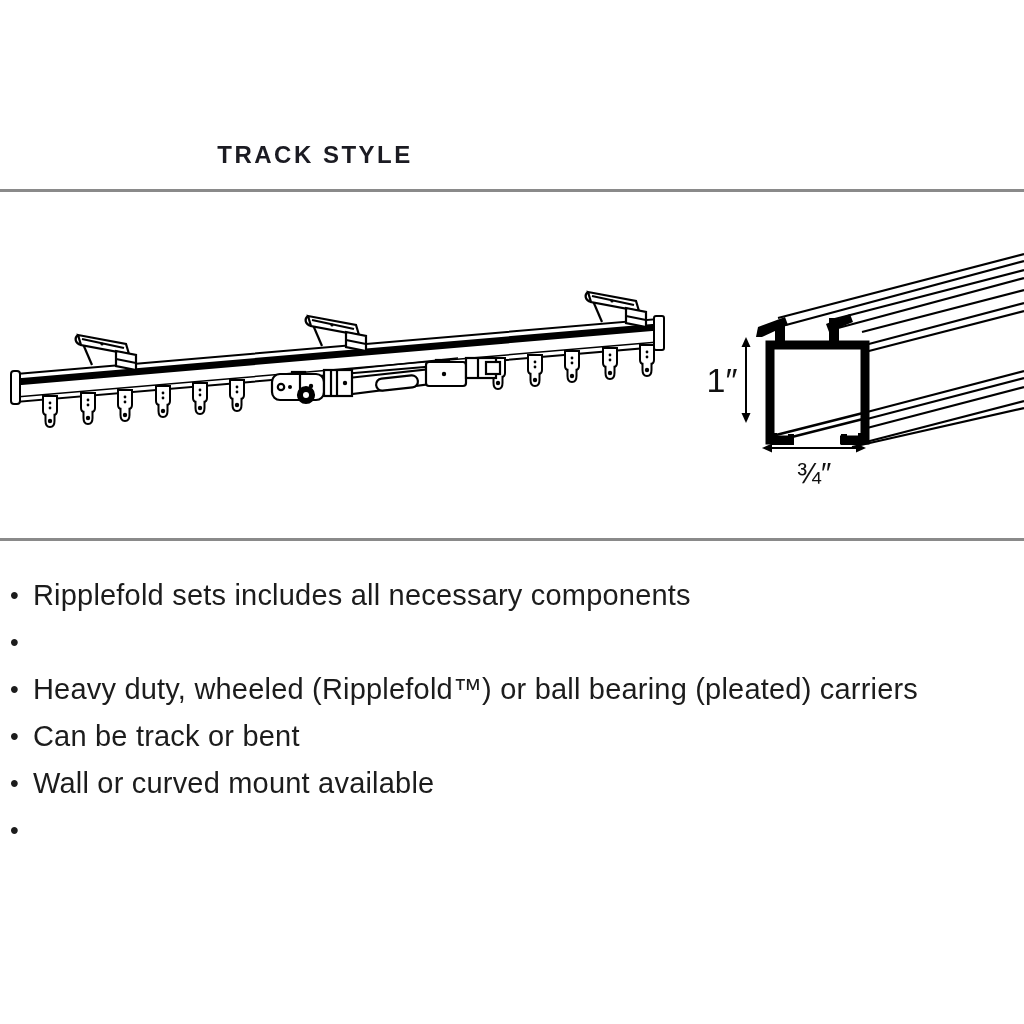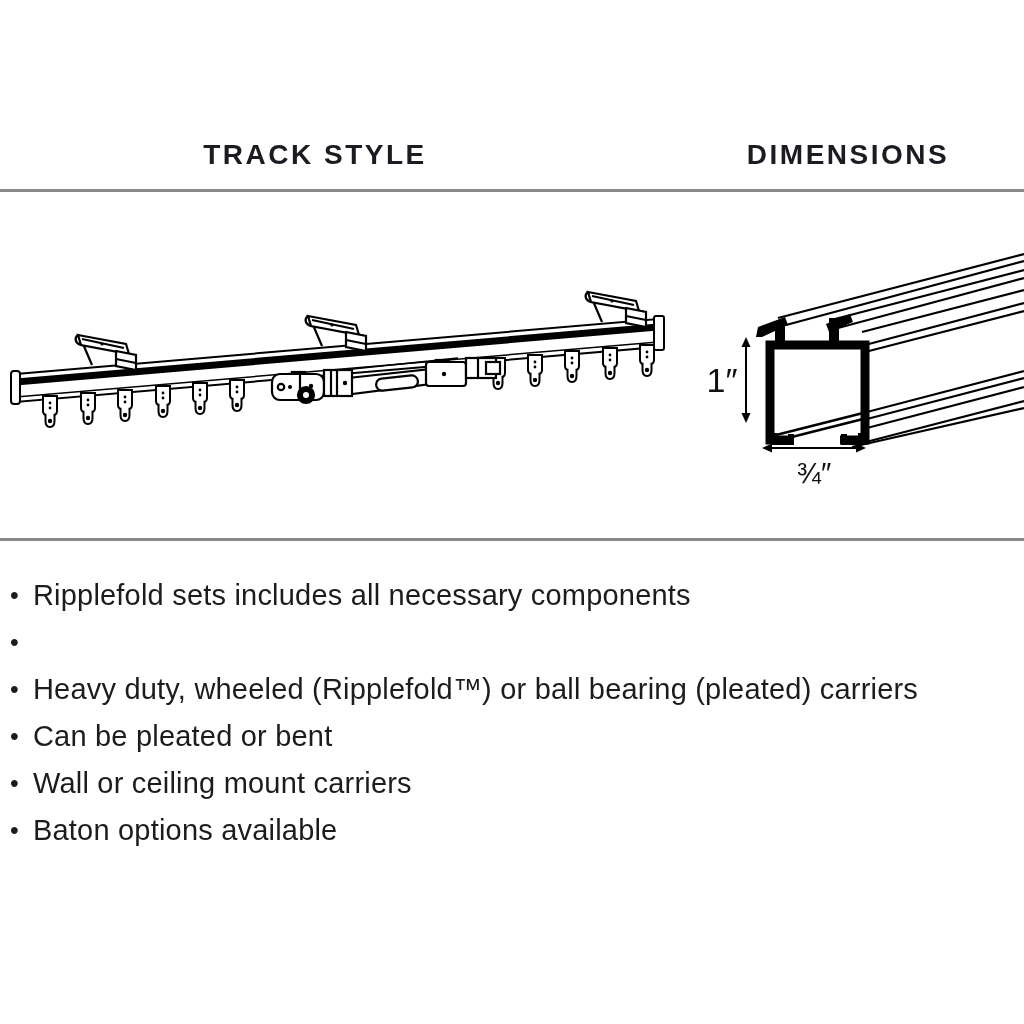--- a/index.html
+++ b/index.html
@@ -2,21 +2,21 @@
 <html><head>
 <meta charset="utf-8">
 <style>
   html,body{margin:0;padding:0;background:#ffffff;}
   .page{
     position:relative;width:1024px;height:1024px;background:#ffffff;
     font-family:"Liberation Sans",sans-serif;overflow:hidden;
   }
   .col-head{
     position:absolute;top:136px;margin:0;
-    font-weight:700;font-size:28px;letter-spacing:2.5px;
+    font-weight:700;font-size:24px;letter-spacing:2.5px;
     color:#1b1b22;text-align:center;line-height:38px;
   }
   .head-track{left:105px;width:420px;}
   .head-dim{left:690px;width:316px;}
   .divider{position:absolute;left:0;width:1024px;height:3px;background:#8a8a8a;}
   .divider-top{top:189px;}
   .divider-mid{top:538px;}
   .illus{position:absolute;}
   .illus-track{left:8px;top:278px;}
   .illus-dim{left:690px;top:240px;}
@@ -29,21 +29,20 @@
   .dim-label{font-family:"Liberation Sans",sans-serif;fill:#111111;}
   .lbl-h{font-size:34px;}
   .lbl-w{font-size:29px;}
 </style>
 </head>
 <body>
 
 <div class="page">
 
   <h2 class="col-head head-track">TRACK STYLE</h2>
-  <h2 class="col-head head-dim">DIMENSIONS</h2>
 
   <div class="divider divider-top"></div>
 
   <svg class="illus illus-track" width="660" height="172" viewBox="0 0 660 172" xmlns="http://www.w3.org/2000/svg">
     <defs>
       <g id="carrier">
         <path d="M-7,-3 h14 v15 q0,4 -4,4 h-6 q-4,0 -4,-4 Z" fill="#fff" stroke="#000" stroke-width="2"></path>
         <circle cx="0" cy="4" r="1.4" fill="#000"></circle>
         <circle cx="0" cy="9" r="1.4" fill="#000"></circle>
         <path d="M-4.5,15 v7 q0,6 4.5,6 q4.5,0 4.5,-6 v-7" fill="#fff" stroke="#000" stroke-width="2"></path>
@@ -180,25 +179,24 @@
     </li>
     <li class="feature-item">
       <span class="bullet">•</span>
     </li>
     <li class="feature-item">
       <span class="bullet">•</span>
       <span>Heavy duty, wheeled (Ripplefold™) or ball bearing (pleated) carriers</span>
     </li>
     <li class="feature-item">
       <span class="bullet">•</span>
-      <span>Can be pleated or bent</span>
-    </li>
-    <li class="feature-item">
-      <span class="bullet">•</span>
-      <span>Wall or ceiling mount carriers</span>
-    </li>
-    <li class="feature-item">
-      <span class="bullet">•</span>
-      <span>Baton options available</span>
+      <span>Can be track or bent</span>
+    </li>
+    <li class="feature-item">
+      <span class="bullet">•</span>
+      <span>Wall or curved mount available</span>
+    </li>
+    <li class="feature-item">
+      <span class="bullet">•</span>
     </li>
   </ul>
 
 </div>
 
 </body></html>

